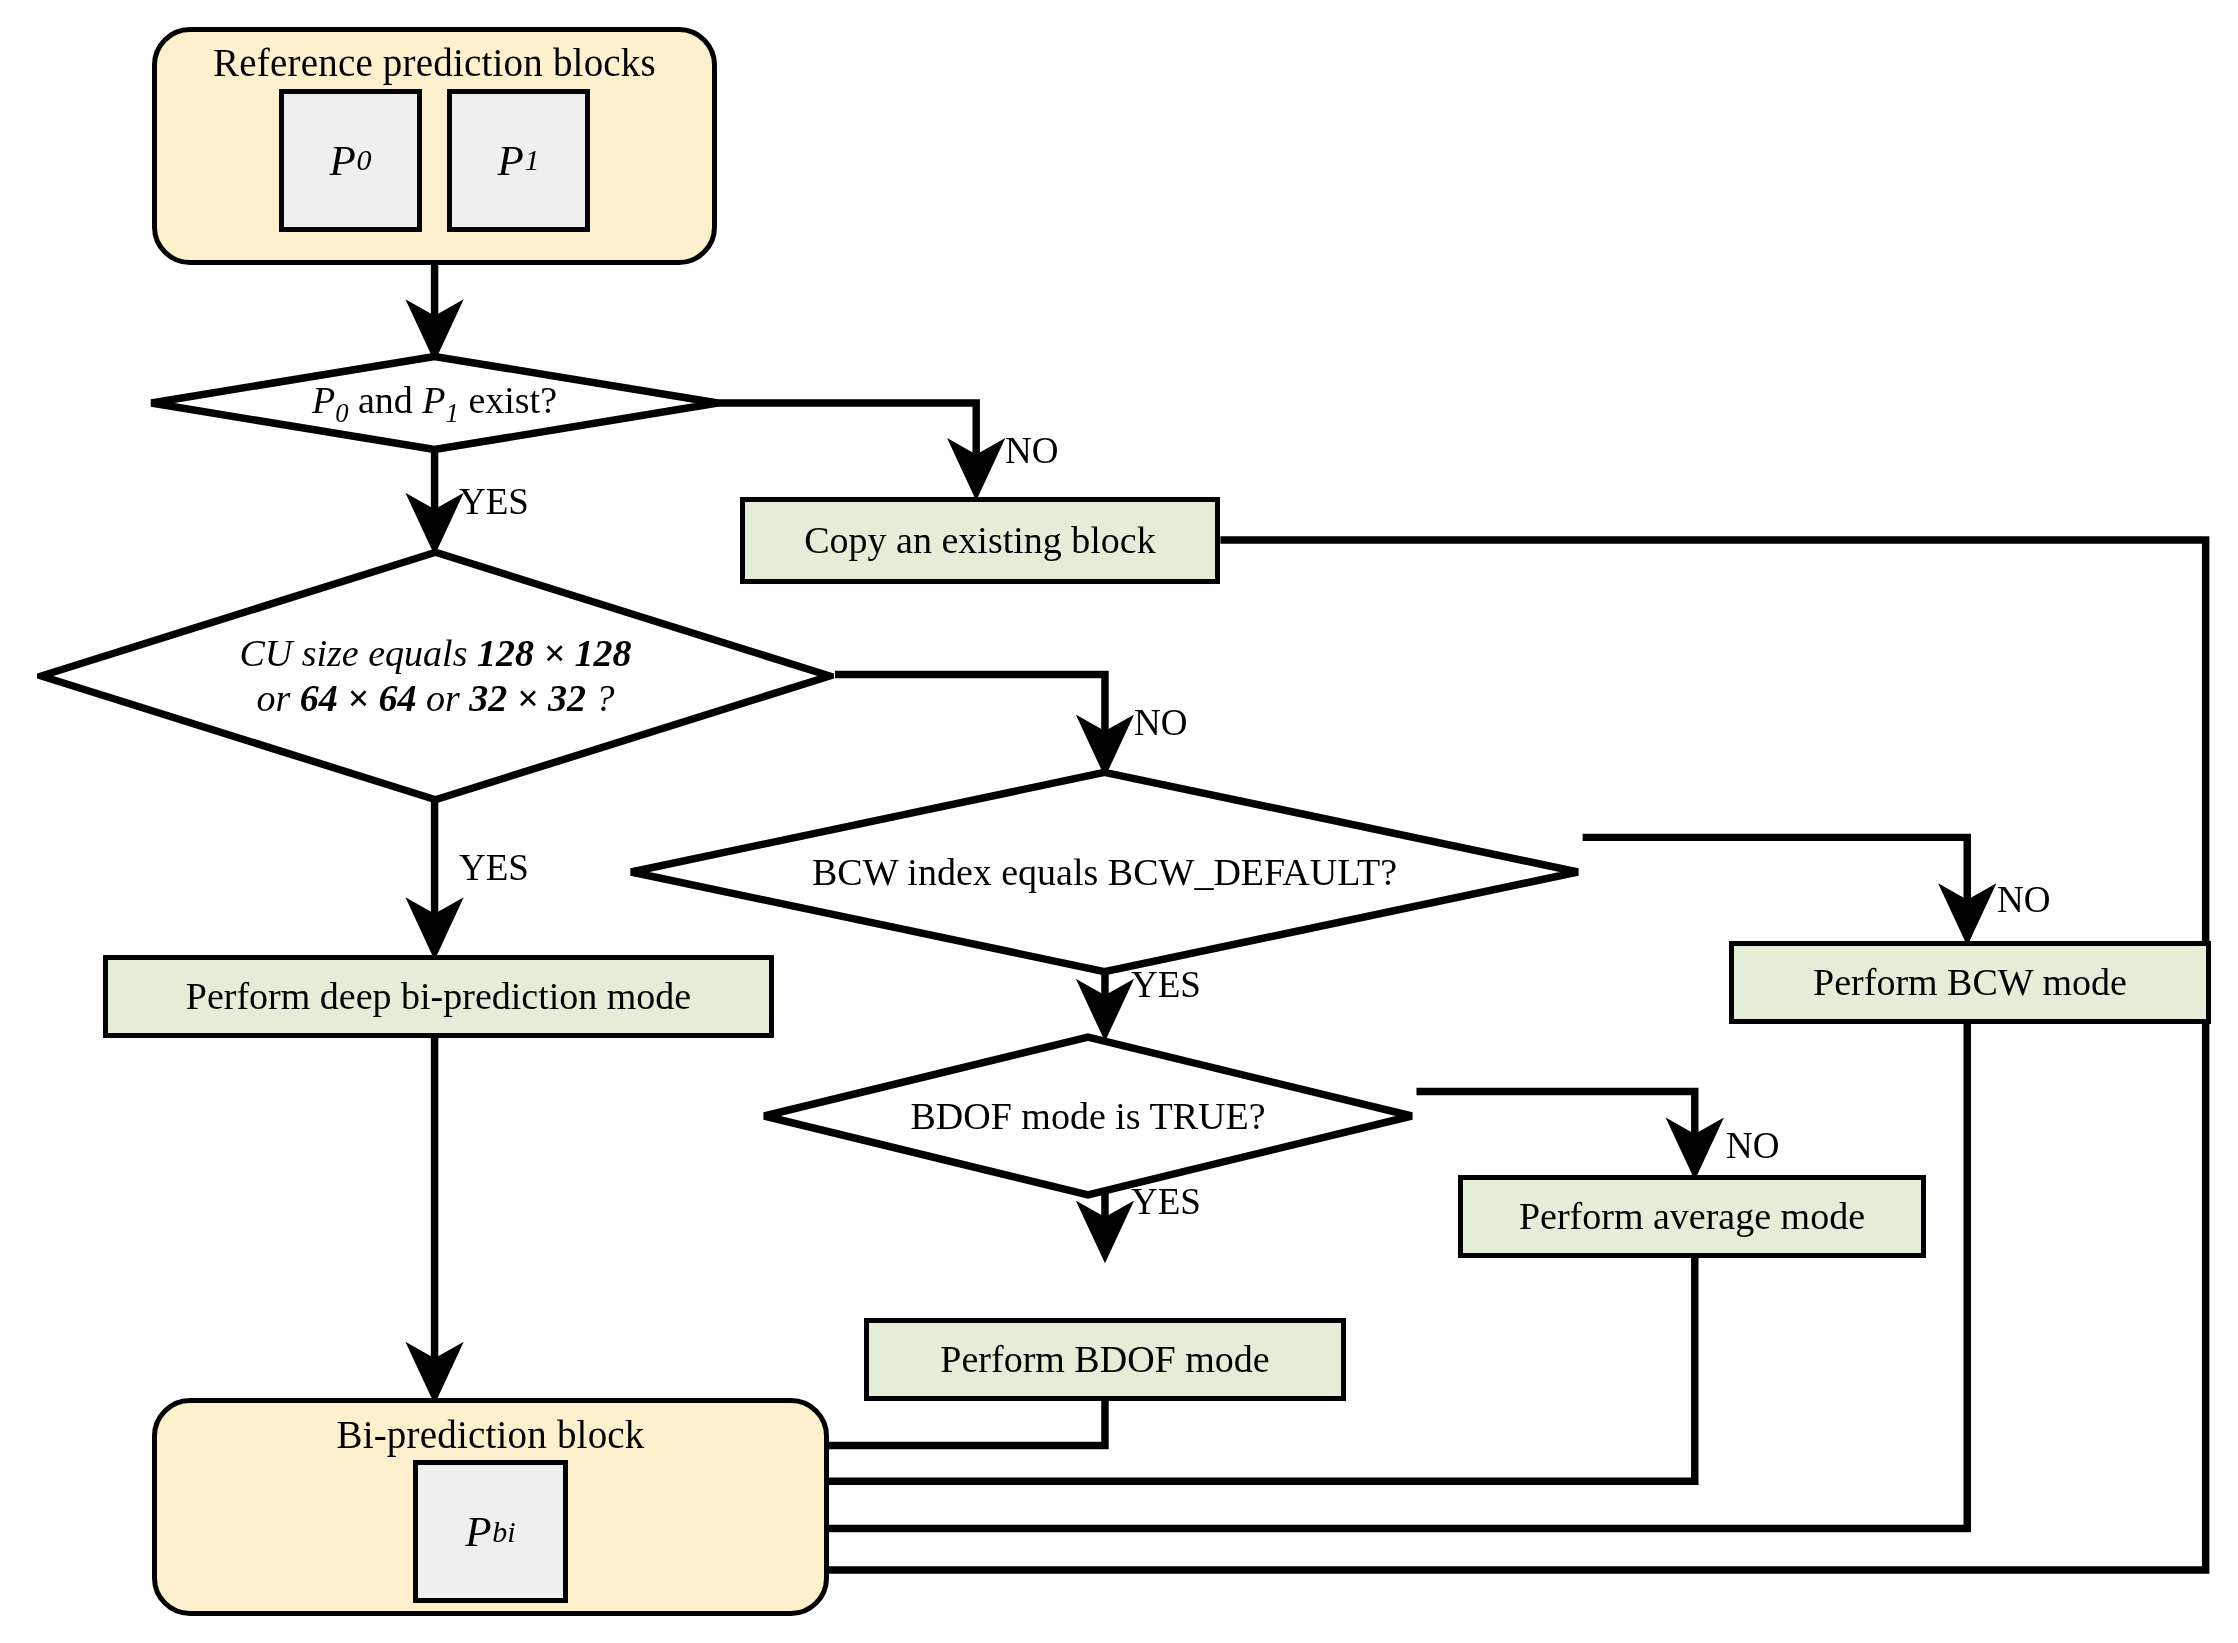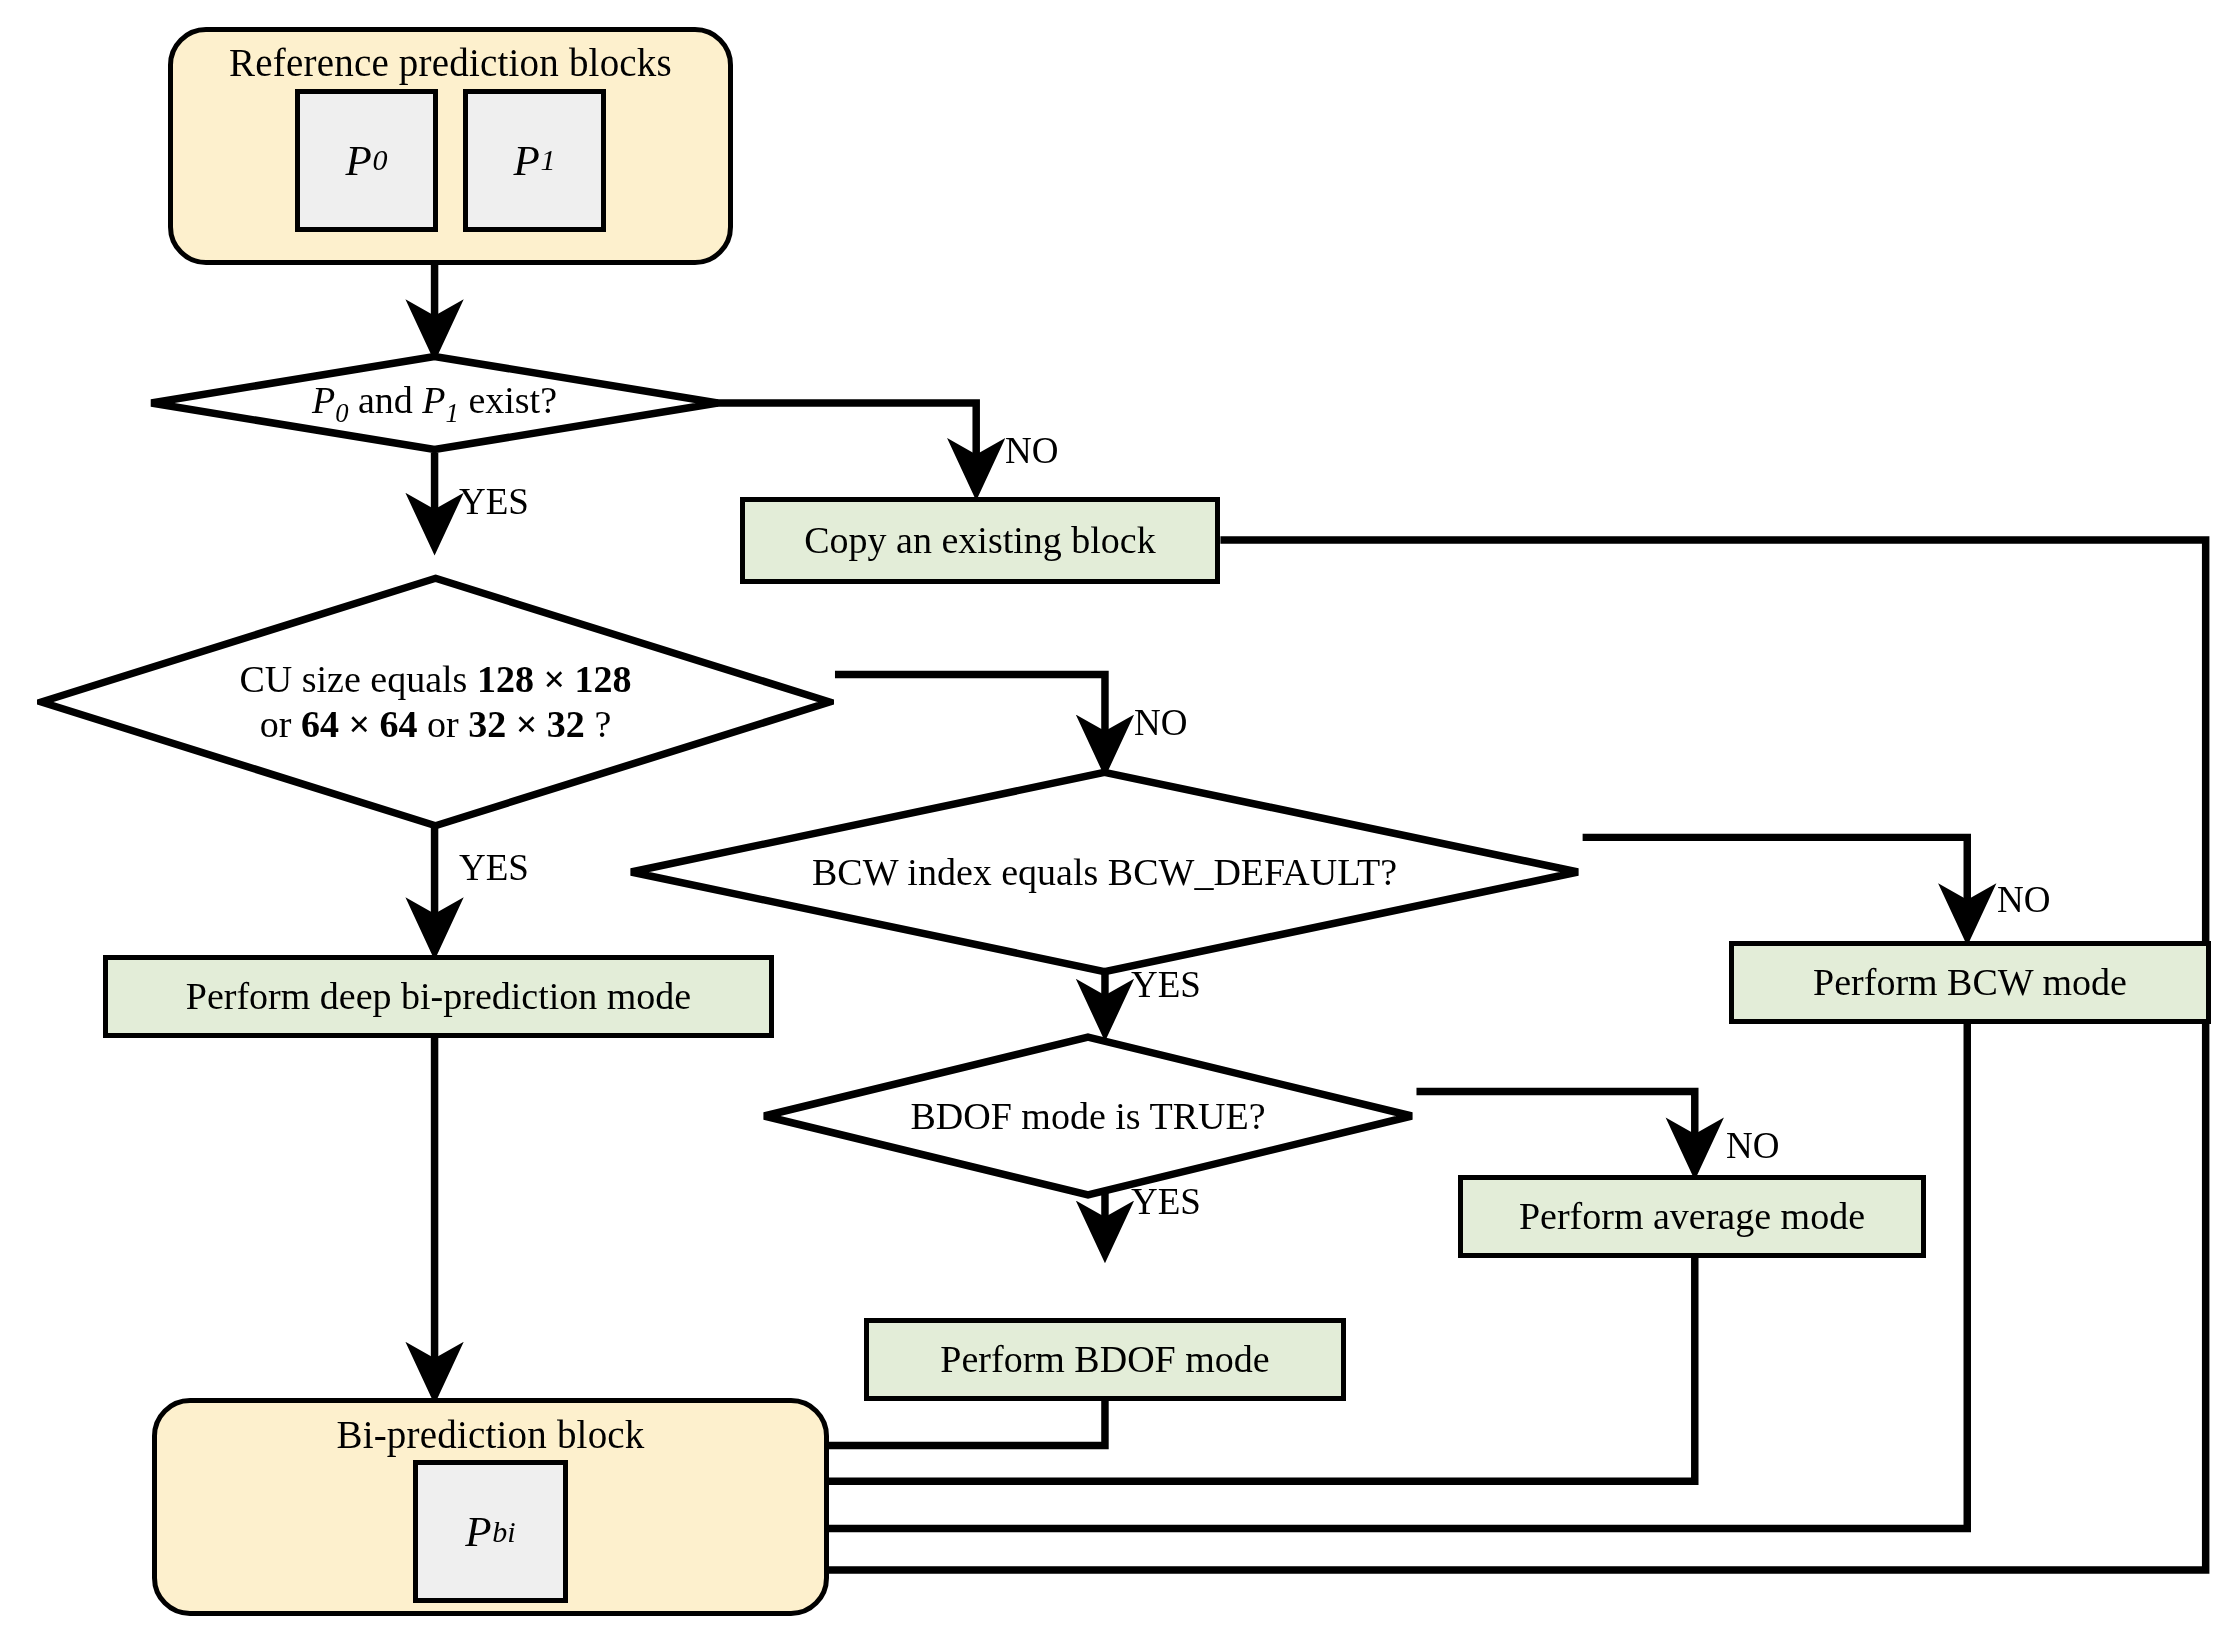--- a/index.html
+++ b/index.html
@@ -140,21 +140,21 @@
       <path d="M 1330,1613 L 1330,1740 L 872,1740"></path>
 
       <path d="M 2040,1512 L 2040,1783 L 872,1783"></path>
 
       <path d="M 2368,1232 L 2368,1840 L 872,1840"></path>
 
       <path d="M 1469,650 L 2655,650 L 2655,1890 L 872,1890"></path>
     </g>
   </svg>
 
-  <div class="node terminal" style="left:152px; top:26.6px; width:565px; height:238px;margin-left:16px;">
+  <div class="node terminal" style="left:152px; top:26.6px; width:565px; height:238px;">
     <div class="term-title">Reference prediction blocks</div>
     <div class="subblocks">
       <div class="subblock" style="width:133px; height:133px;">
         <span>P</span>
           <span class="sub">0</span>
       </div>
       <div class="subblock" style="width:133px; height:133px;">
         <span>P</span>
           <span class="sub">1</span>
       </div>
@@ -172,21 +172,21 @@
     </div>
   </div>
 
   <span class="elabel" style="left:1005px; top:432px;">NO</span>
   <span class="elabel" style="left:459px; top:483px;">YES</span>
 
   <div class="node process" style="left:740px; top:497px; width:480px; height:87px;">
     <span>Copy an existing block</span>
   </div>
 
-  <div class="node decision" style="left:37px; top:574px; width:797px; height:256px;">
+  <div class="node decision" style="left:37px; top:548px; width:797px; height:256px;font-style:italic;">
     <svg width="797" height="256" viewBox="0 0 960 308">
       <polygon points="480,5 955,154 480,303 5,154" fill="#ffffff" stroke="#000" stroke-width="9"></polygon>
     </svg>
     <div class="dlabel">
       <div>
         <span>CU size equals </span><span class="b">128 × 128</span>
       </div>
       <div>
         <span>or </span><span class="b">64 × 64</span><span> or </span><span class="b">32 × 32</span><span> ?</span>
       </div>

